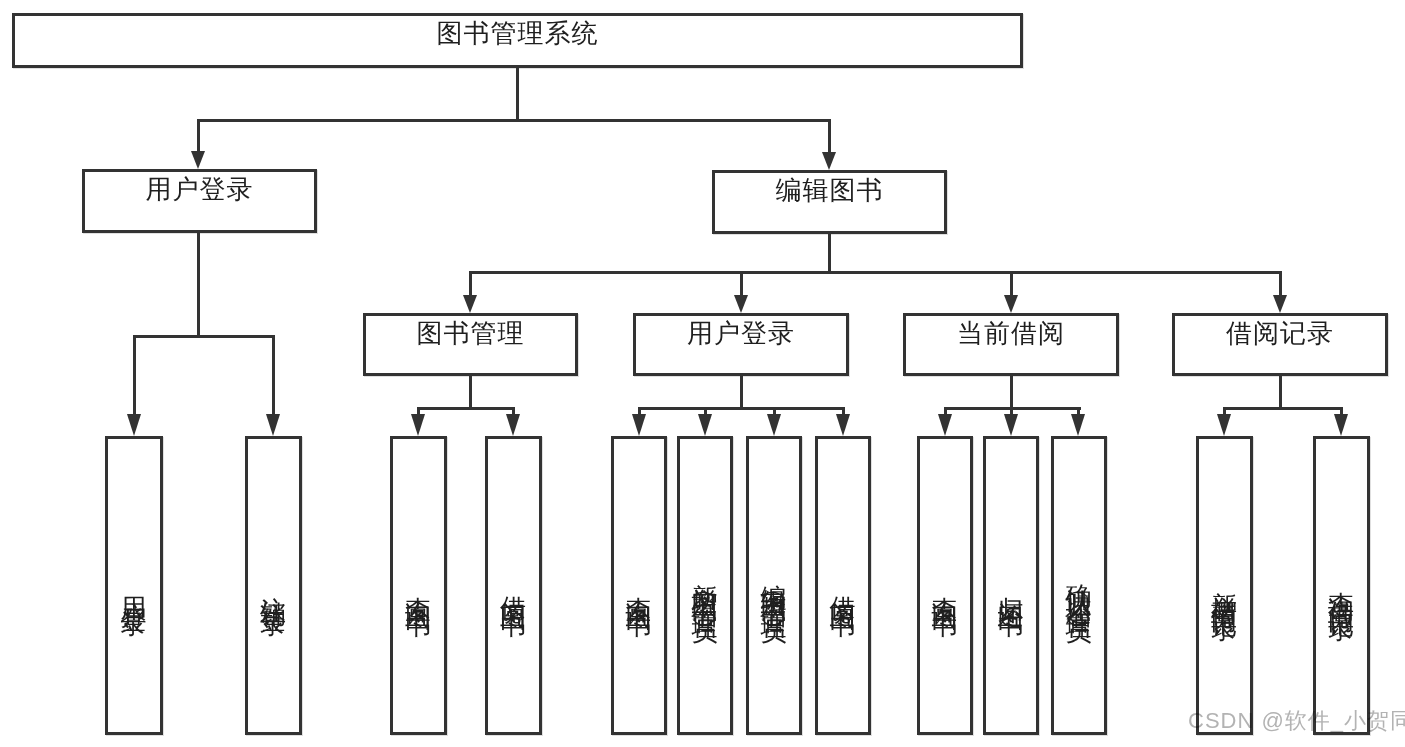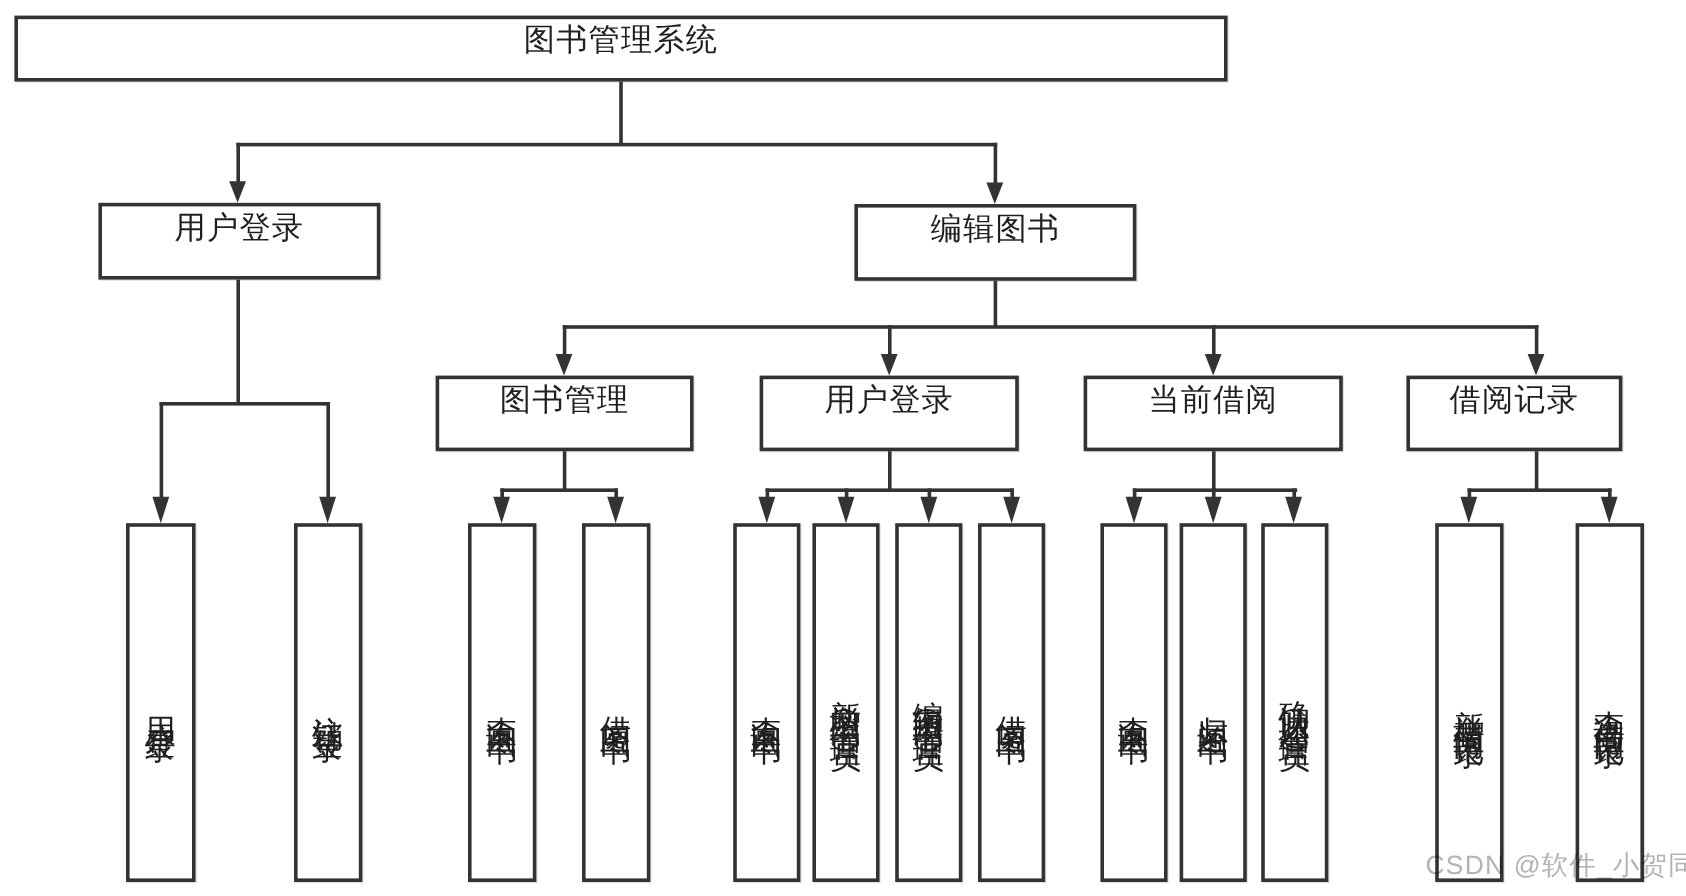--- a/index.html
+++ b/index.html
@@ -83,21 +83,21 @@
 
   <div class="node" style="left:363px;top:313px;width:215px;height:63px">
     <span>图书管理</span>
   </div>
   <div class="node" style="left:633px;top:313px;width:216px;height:63px">
     <span>用户登录</span>
   </div>
   <div class="node" style="left:903px;top:313px;width:216px;height:63px">
     <span>当前借阅</span>
   </div>
-  <div class="node" style="left:1172px;top:313px;width:180px;height:63px">
+  <div class="node" style="left:1172px;top:313px;width:216px;height:63px">
     <span>借阅记录</span>
   </div>
 
   <div class="vline" style="left:469px;top:376px;height:33px"></div>
   <div class="hline" style="left:417px;top:407px;width:98px"></div>
   <div class="vline" style="left:417px;top:407px;height:9px"></div>
   <div class="arrow lg" style="left:411px;top:414px"></div>
   <div class="vline" style="left:512px;top:407px;height:9px"></div>
   <div class="arrow lg" style="left:506px;top:414px"></div>
 

